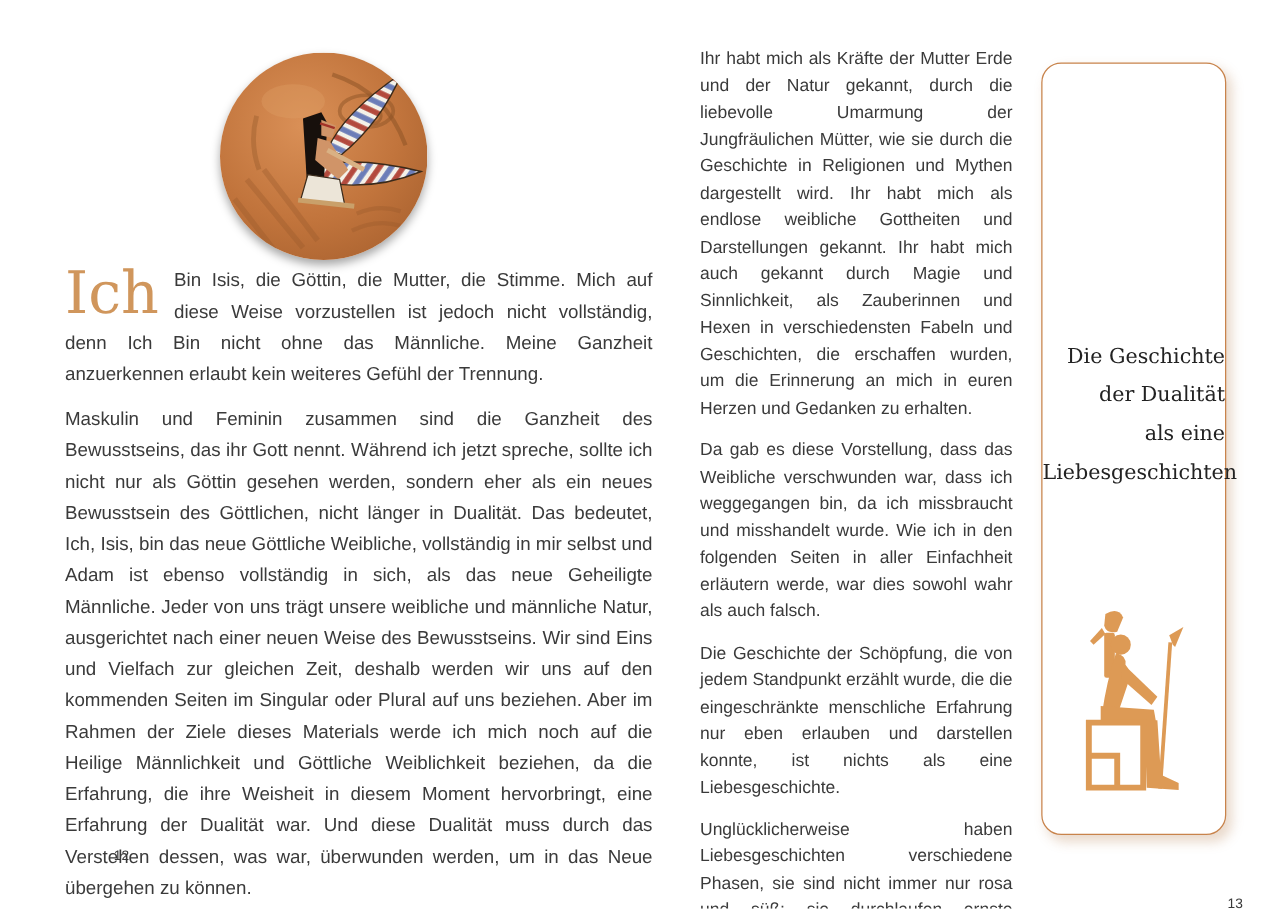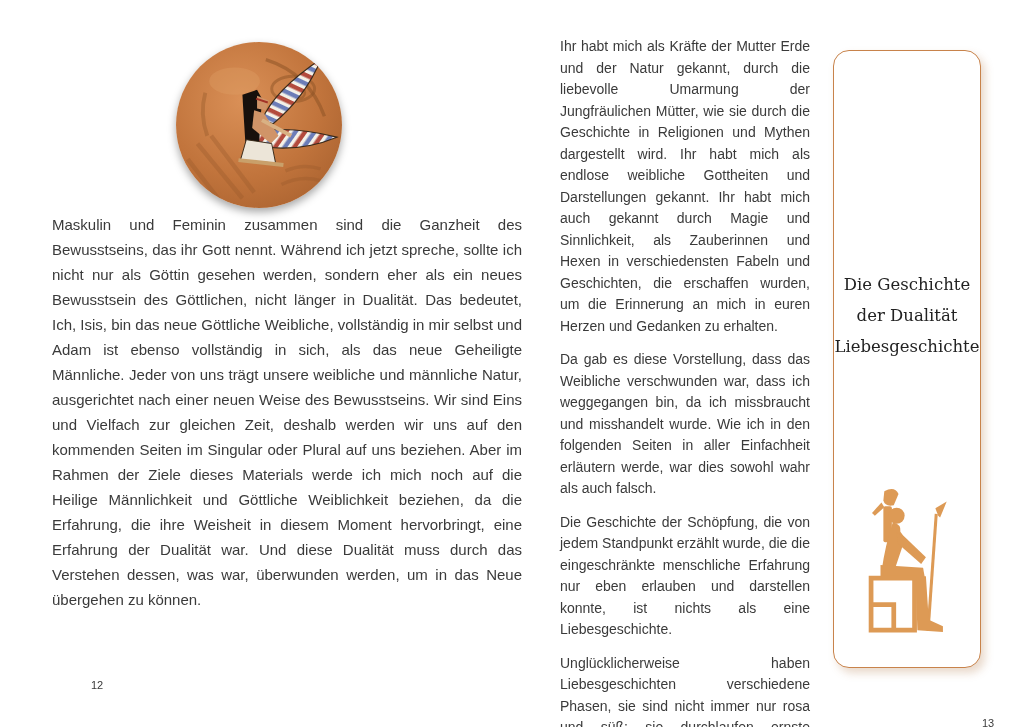--- a/index.html
+++ b/index.html
@@ -35,21 +35,21 @@
   }
   .right-col p{margin:0 12px 12px 0;}
   
   .sidebar-box{
     position:absolute;left:833px;top:50px;width:146px;height:616px;
     border:1.5px solid #c8834b;border-radius:16px;background:#ffffff;
     box-shadow:4px 5px 9px rgba(175,120,70,0.28);
   }
   .sidebar-quote{
     position:absolute;left:0;top:218px;width:100%;
-    text-align:center;
+    text-align:right;
     font-family:"DejaVu Serif",serif;
     font-size:16.5px;line-height:31px;color:#222222;
   }
   .sidebar-figure{
     position:absolute;left:50%;bottom:26px;transform:translateX(-50%);
     width:104px;height:156px;
   }
 </style>
 </head>
 <body>
@@ -103,38 +103,40 @@
         <polygon points="80,70 90,73 105,96 97,104 78,88" fill="#d09468"></polygon>
         <path d="M88 80 L118 96" stroke="#d9b184" stroke-width="4"></path>
 
         <polygon points="72,100 98,104 102,124 66,121" fill="#ece5d8" stroke="#3a2a1a" stroke-width="1"></polygon>
         <path d="M64 121 L110 126" stroke="#c9a06a" stroke-width="4"></path>
       </g>
     </svg>
   </div>
 
   <div class="left-text">
+    <p><span class="drop-cap">Ich</span><span>Bin Isis, die Göttin, die Mutter, die Stimme. Mich auf diese Weise vorzustellen ist jedoch nicht vollständig, denn Ich Bin nicht ohne das Männliche. Meine Ganzheit anzuerkennen erlaubt kein weiteres Gefühl der Trennung.</span></p>
     <p>Maskulin und Feminin zusammen sind die Ganzheit des Bewusstseins, das ihr Gott nennt. Während ich jetzt spreche, sollte ich nicht nur als Göttin gesehen werden, sondern eher als ein neues Bewusstsein des Göttlichen, nicht länger in Dualität. Das bedeutet, Ich, Isis, bin das neue Göttliche Weibliche, vollständig in mir selbst und Adam ist ebenso vollständig in sich, als das neue Geheiligte Männliche. Jeder von uns trägt unsere weibliche und männliche Natur, ausgerichtet nach einer neuen Weise des Bewusstseins. Wir sind Eins und Vielfach zur gleichen Zeit, deshalb werden wir uns auf den kommenden Seiten im Singular oder Plural auf uns beziehen. Aber im Rahmen der Ziele dieses Materials werde ich mich noch auf die Heilige Männlichkeit und Göttliche Weiblichkeit beziehen, da die Erfahrung, die ihre Weisheit in diesem Moment hervorbringt, eine Erfahrung der Dualität war. Und diese Dualität muss durch das Verstehen dessen, was war, überwunden werden, um in das Neue übergehen zu können.</p>
 
   </div>
 
   <div class="page-num left">12</div>
 
   <div class="right-col">
     <p>Ihr habt mich als Kräfte der Mutter Erde und der Natur gekannt, durch die liebevolle Umarmung der Jungfräulichen Mütter, wie sie durch die Geschichte in Religionen und Mythen dargestellt wird. Ihr habt mich als endlose weibliche Gottheiten und Darstellungen gekannt. Ihr habt mich auch gekannt durch Magie und Sinnlichkeit, als Zauberinnen und Hexen in verschiedensten Fabeln und Geschichten, die erschaffen wurden, um die Erinnerung an mich in euren Herzen und Gedanken zu erhalten.</p>
     <p>Da gab es diese Vorstellung, dass das Weibliche verschwunden war, dass ich weggegangen bin, da ich missbraucht und misshandelt wurde. Wie ich in den folgenden Seiten in aller Einfachheit erläutern werde, war dies sowohl wahr als auch falsch.</p>
     <p>Die Geschichte der Schöpfung, die von jedem Standpunkt erzählt wurde, die die eingeschränkte menschliche Erfahrung nur eben erlauben und darstellen konnte, ist nichts als eine Liebesgeschichte.</p>
     <p>Unglücklicherweise haben Liebesgeschichten verschiedene Phasen, sie sind nicht immer nur rosa und süß; sie durchlaufen ernste Situationen, so wie die Liebesgeschichten, die ihr selbst erfahren habt. Diese Geschichte hat Missverständnisse und Verrat, zeitweise er-</p>
   </div>
 
   <div class="sidebar-box">
     <div class="sidebar-quote">
       <div>Die Geschichte</div>
       <div>der Dualität</div>
-      <div>Liebesgeschichte</div>
+      <div>als eine</div>
+      <div>Liebesgeschichten</div>
     </div>
     <div class="sidebar-figure">
       <svg width="104" height="156" viewBox="0 0 110 160" xmlns="http://www.w3.org/2000/svg">
         <g fill="#dd9a55" stroke="none">
 
           <polygon points="85,22 97,15 90,32 88,30"></polygon>
           <rect x="80" y="28" width="3.2" height="124" transform="rotate(4 82 90)"></rect>
 
           <path d="M31 4 q11 -6 15 3 l-5 12 q-9 2 -11 -5 z"></path>
           <path d="M28 16 l-10 11 3 3 10 -9 z"></path>

